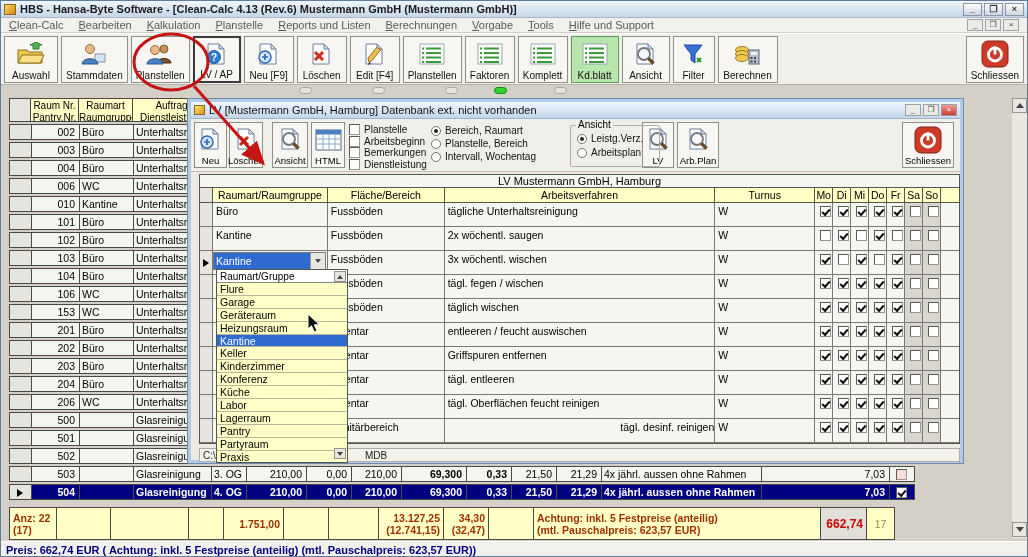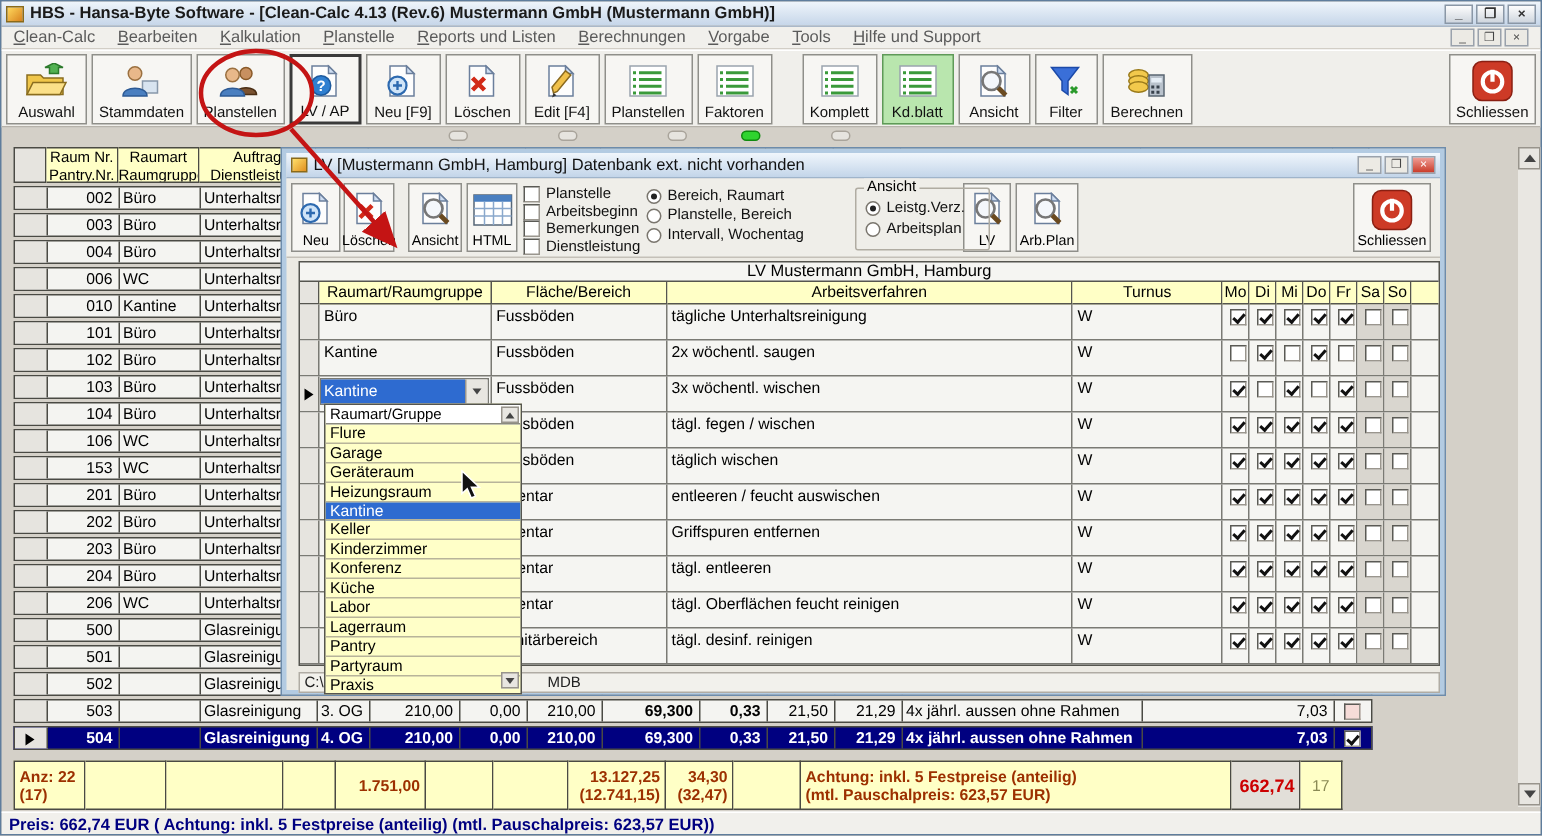--- a/index.html
+++ b/index.html
@@ -227,21 +227,21 @@
             <rect x="1" y="1" width="24" height="20" fill="#fff" stroke="#9aa4ae"></rect>
             <path d="M7 5.5h15M7 10h15M7 14.5h15M7 19h15" stroke="#3a9a3a" stroke-width="2"></path>
             <rect x="3" y="4.5" width="2" height="2" fill="#3a9a3a"></rect>
             <rect x="3" y="9" width="2" height="2" fill="#3a9a3a"></rect>
             <rect x="3" y="13.5" width="2" height="2" fill="#3a9a3a"></rect>
             <rect x="3" y="18" width="2" height="2" fill="#3a9a3a"></rect>
           </svg>
         </div>
         <div>Faktoren</div>
       </div>
-      <div class="tb-btn" style="min-width: 50px; margin-left: 17px;">
+      <div class="tb-btn" style="min-width: 50px;">
         <div class="ic">
           <svg width="26" height="22">
             <rect x="1" y="1" width="24" height="20" fill="#fff" stroke="#9aa4ae"></rect>
             <path d="M7 5.5h15M7 10h15M7 14.5h15M7 19h15" stroke="#3a9a3a" stroke-width="2"></path>
             <rect x="3" y="4.5" width="2" height="2" fill="#3a9a3a"></rect>
             <rect x="3" y="9" width="2" height="2" fill="#3a9a3a"></rect>
             <rect x="3" y="13.5" width="2" height="2" fill="#3a9a3a"></rect>
             <rect x="3" y="18" width="2" height="2" fill="#3a9a3a"></rect>
           </svg>
         </div>
@@ -1163,21 +1163,21 @@
           </div>
           <div class="dc day we" style="width: 18px;">
             <div class="cb"></div>
           </div>
           <div class="dc" style="width: 18px; border-right: none;"></div>
         </div>
         <div class="drow">
           <div class="dc selcol" style="width: 13px;"></div>
           <div class="dc" style="width: 115px;"></div>
           <div class="dc" style="width: 117px;">Sanitärbereich</div>
-          <div class="dc" style="width: 271px;">tägl. desinf. reinigen</div>
+          <div class="dc" style="width: 271px; text-align: right;">tägl. desinf. reinigen</div>
           <div class="dc" style="width: 100px;">W</div>
           <div class="dc day" style="width: 18px;">
             <div class="cb on"></div>
           </div>
           <div class="dc day" style="width: 18px;">
             <div class="cb on"></div>
           </div>
           <div class="dc day" style="width: 18px;">
             <div class="cb on"></div>
           </div>

